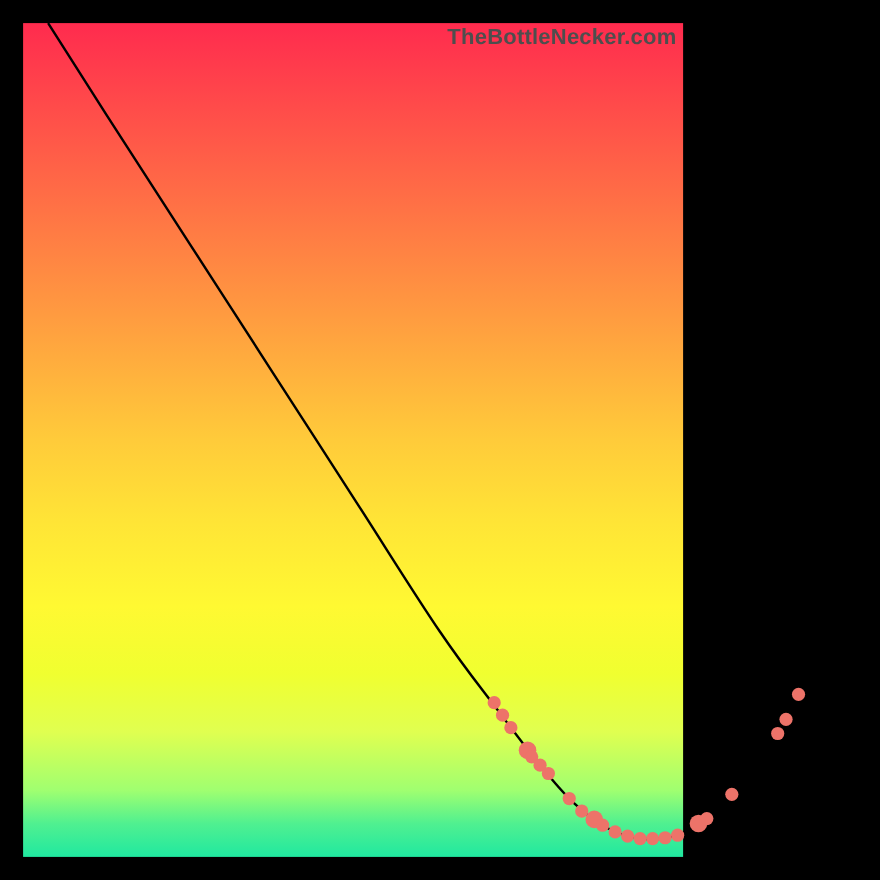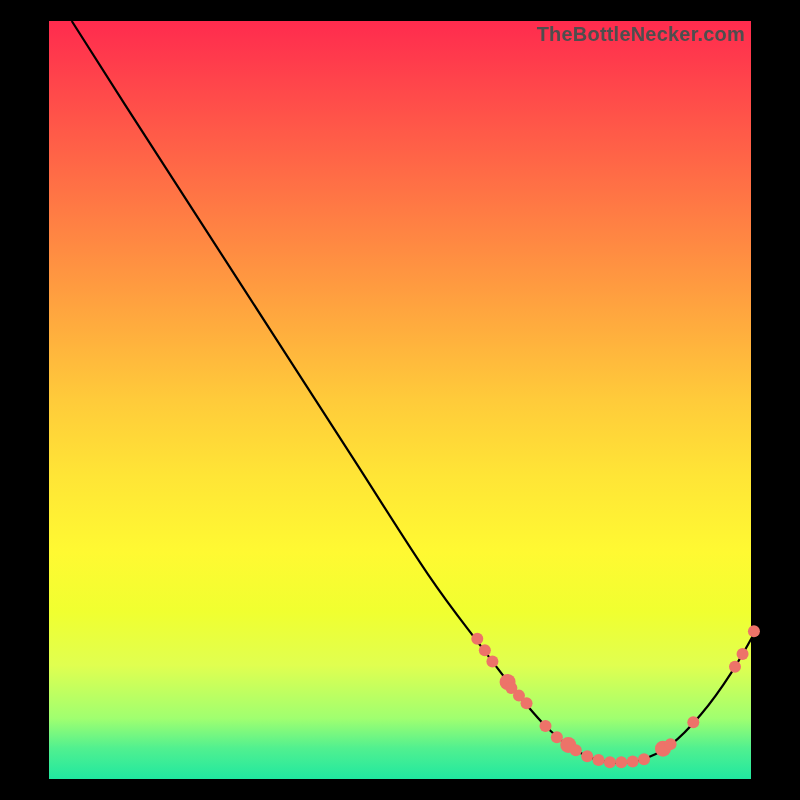--- a/index.html
+++ b/index.html
@@ -2,37 +2,36 @@
 <html><head>
 <meta charset="utf-8">
 <style>
   * { margin: 0; padding: 0; box-sizing: border-box; }
   html, body { width: 800px; height: 800px; overflow: hidden; }
   body { background: #000; position: relative; }
   .plot-area {
     position: absolute;
     left: 21px;
     top: 21px;
-    width: 702px;
+    width: 600px;
     height: 758px;
     background: linear-gradient(to bottom,
       #ff2b4e 0%,
       #ff4b4a 10%,
       #ff6b46 20%,
       #ff8b42 30%,
       #ffab3e 40%,
       #ffcb3a 50%,
       #ffe536 60%,
       #fff932 70%,
       #f0ff30 78%,
       #e0ff50 85%,
       #a0ff70 92%,
       #50f090 96%,
       #20e8a0 100%);
-    margin-left: 28px;
   }
   .watermark {
     position: absolute;
     top: 2px;
     right: 6px;
     font-family: Arial, Helvetica, sans-serif;
     font-size: 20px;
     font-weight: bold;
     color: #4e4e4e;
     letter-spacing: 0.2px;

